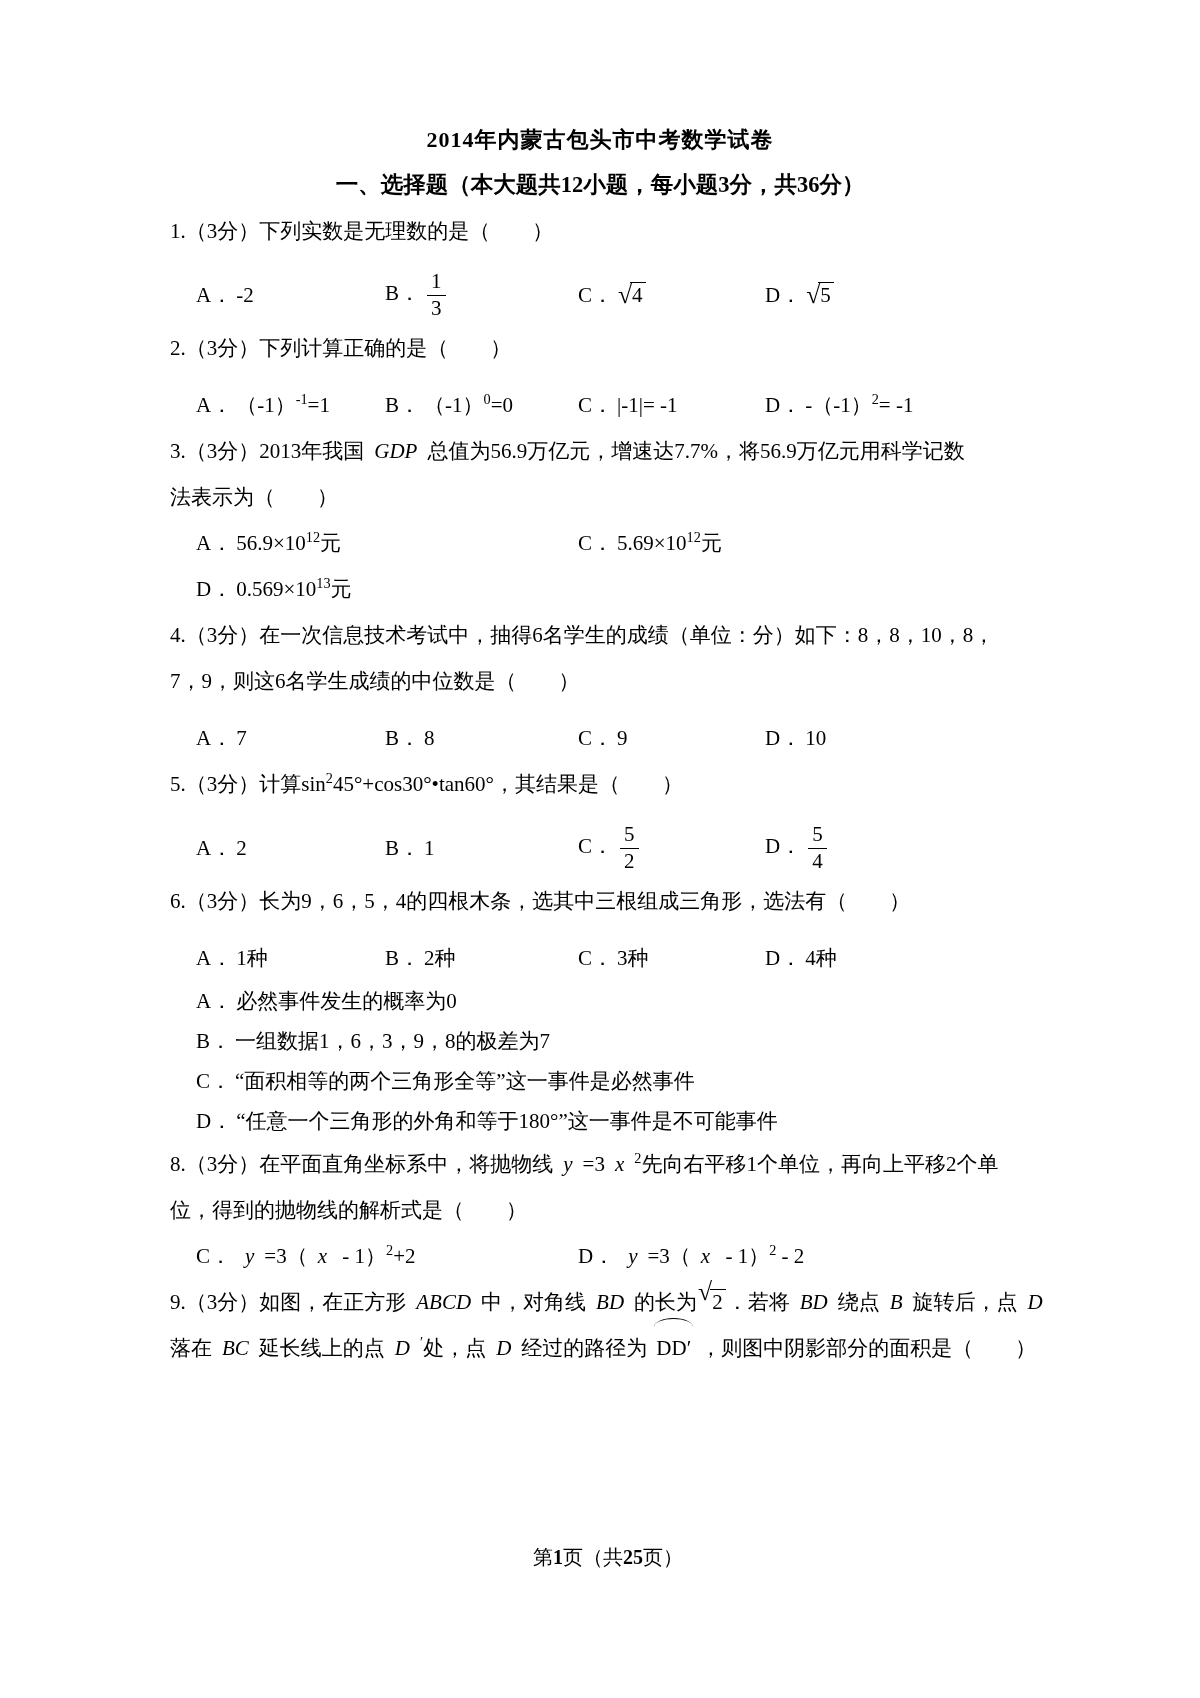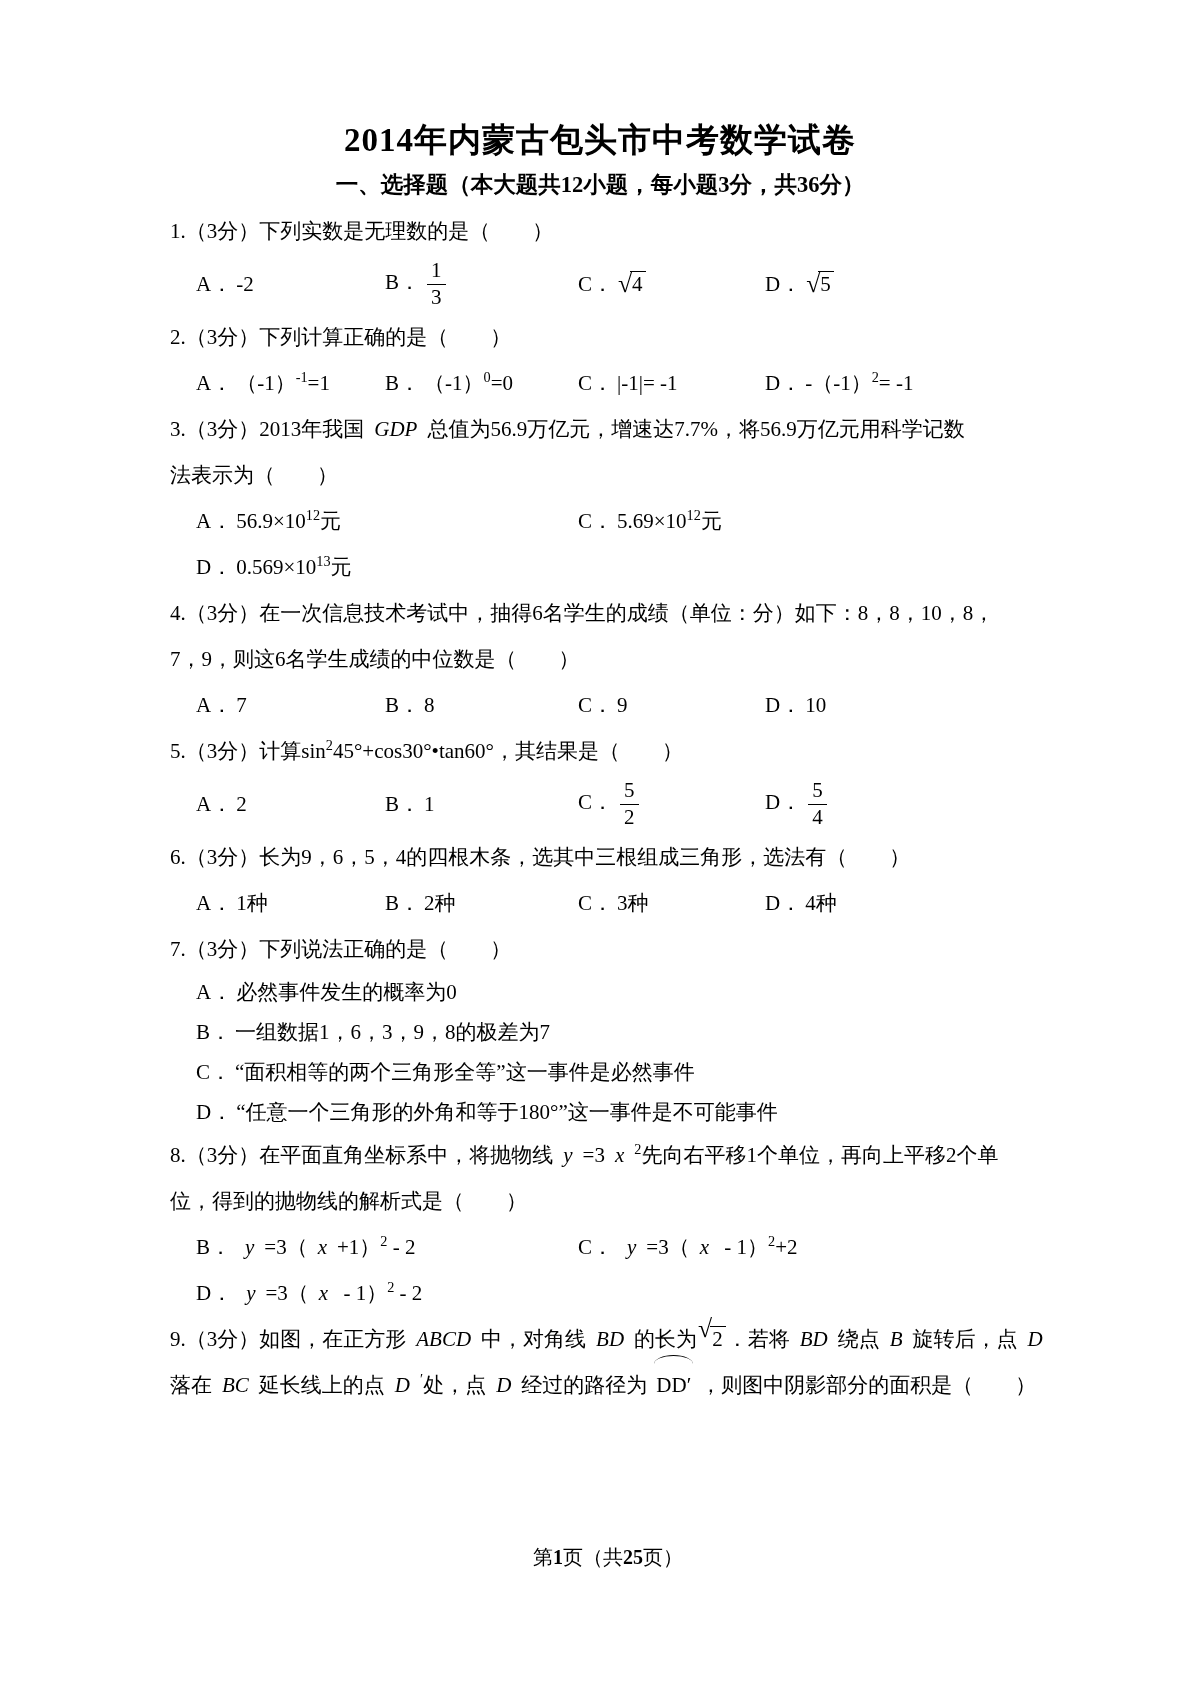--- a/index.html
+++ b/index.html
@@ -15,21 +15,21 @@
     color: #000;
     font-family: "Liberation Serif", "DejaVu Serif", serif;
     font-size: 21px;
   }
   .content {
     width: 860px;
     margin-left: 170px;
     padding-top: 118px;
   }
   .title {
-    font-size: 33px;
+    font-size: 22px;
     font-weight: bold;
     text-align: center;
     line-height: 44px;
     height: 44px;
     letter-spacing: 1px;
   }
   .section-heading {
     font-size: 22.5px;
     font-weight: bold;
     line-height: 46px;
@@ -44,20 +44,21 @@
     white-space: nowrap;
   }
   .options {
     padding-left: 26px;
     min-height: 46px;
   }
   .grid-4 {
     display: grid;
     grid-template-columns: 189px 193px 187px auto;
     align-items: center;
+    margin-top: 11px;
   }
   .grid-2 {
     display: grid;
     grid-template-columns: 382px auto;
     align-items: center;
     grid-auto-rows: minmax(46px, auto);
   }
   .options.tall { min-height: 60px; }
   .options .option { white-space: nowrap; }
   .stack .option {
@@ -200,34 +201,32 @@
     <div class="qline">6.（3分）长为9，6，5，4的四根木条，选其中三根组成三角形，选法有（　　）</div>
     <div class="options grid-4">
       <span class="option"><span class="opt-label">A．</span><span class="opt-body">1种</span></span>
       <span class="option"><span class="opt-label">B．</span><span class="opt-body">2种</span></span>
       <span class="option"><span class="opt-label">C．</span><span class="opt-body">3种</span></span>
       <span class="option"><span class="opt-label">D．</span><span class="opt-body">4种</span></span>
     </div>
   </div>
 
   <div class="question">
-    <div class="qline">7.（3分）下列说法正确的是（　　）</div>
     <div class="options stack">
       <span class="option"><span class="opt-label">A．</span><span class="opt-body">必然事件发生的概率为0</span></span>
       <span class="option"><span class="opt-label">B．</span><span class="opt-body">一组数据1，6，3，9，8的极差为7</span></span>
       <span class="option"><span class="opt-label">C．</span><span class="opt-body">“面积相等的两个三角形全等”这一事件是必然事件</span></span>
       <span class="option"><span class="opt-label">D．</span><span class="opt-body">“任意一个三角形的外角和等于180°”这一事件是不可能事件</span></span>
     </div>
   </div>
 
   <div class="question">
     <div class="qline">8.（3分）在平面直角坐标系中，将抛物线<i>y</i>=3<i>x</i><sup>2</sup>先向右平移1个单位，再向上平移2个单</div>
     <div class="qline">位，得到的抛物线的解析式是（　　）</div>
     <div class="options grid-2">
-      <span class="option"><span class="opt-label">B．</span><span class="opt-body"><i>y</i>=3（<i>x</i>+1）<sup>2</sup> - 2</span></span>
       <span class="option"><span class="opt-label">C．</span><span class="opt-body"><i>y</i>=3（<i>x</i> - 1）<sup>2</sup>+2</span></span>
       <span class="option"><span class="opt-label">D．</span><span class="opt-body"><i>y</i>=3（<i>x</i> - 1）<sup>2</sup> - 2</span></span>
     </div>
   </div>
 
   <div class="question">
     <div class="qline">9.（3分）如图，在正方形<i>ABCD</i>中，对角线<i>BD</i>的长为<span class="sqrt"><span class="sqrt-sign">√</span><span class="radicand">2</span></span>．若将<i>BD</i>绕点<i>B</i>旋转后，点<i>D</i></div>
     <div class="qline">落在<i>BC</i>延长线上的点<i>D</i><sup>′</sup>处，点<i>D</i>经过的路径为<span class="arc"><span class="arc-hat"></span><span>DD′</span></span>，则图中阴影部分的面积是（　　）</div>
   </div>
 

